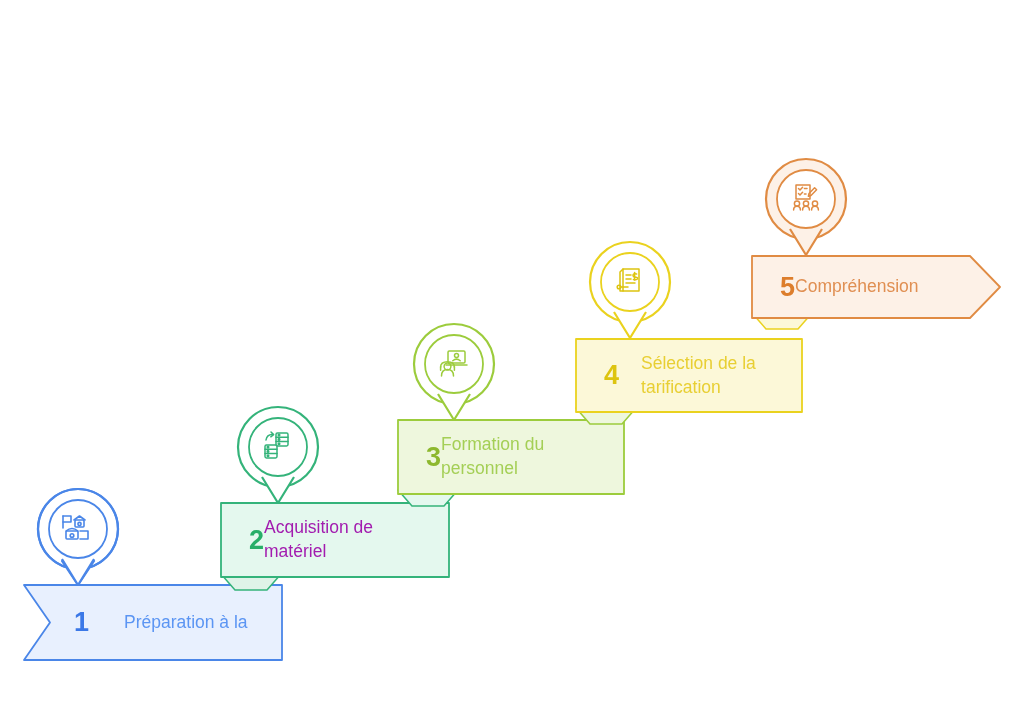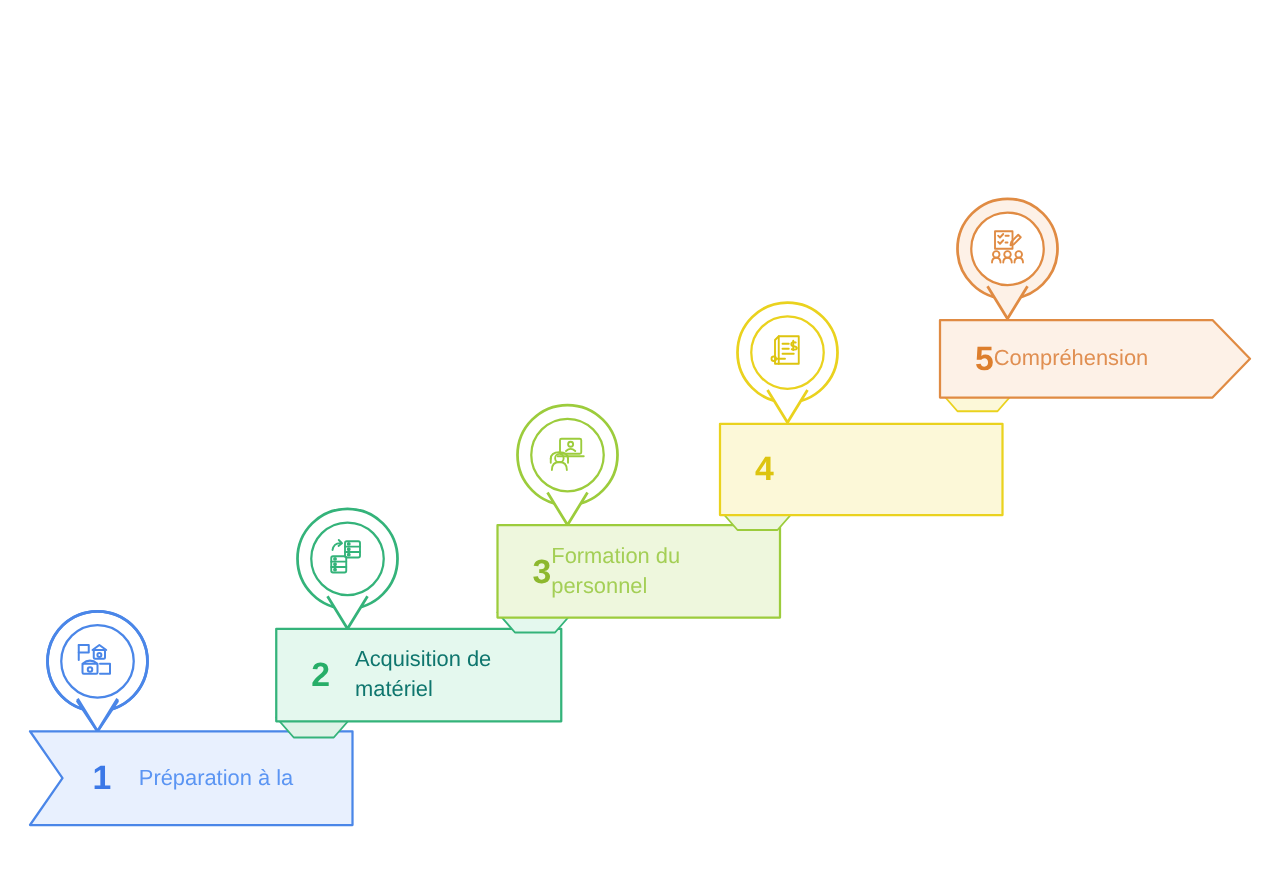--- a/index.html
+++ b/index.html
@@ -109,21 +109,21 @@
     </div>
 
     <div class="banner" style="left:24px; top:585px; width:258px; height:75px;">
       <div class="banner-shape">
         <svg viewBox="0 0 258 75" preserveAspectRatio="none">
           <path d="M0 0 L258 0 L258 75 L0 75 L26 37.5 Z" fill="#e8f0fe" stroke="#4a86e8" stroke-width="1.8" stroke-linejoin="round"></path>
         </svg>
       </div>
       <div class="banner-content">
         <div class="step-num" style="color:#3b78e7; margin-left:50px;">1</div>
-        <div style="margin-left:22px; color:#5b95f3;">
+        <div style="margin-left:35px; color:#5b95f3;">
           <div class="step-label">Préparation à la</div>
         </div>
       </div>
     </div>
   </div>
 
   <div class="step">
 
     <div class="pin" style="left:232px; top:403px;">
       <svg viewBox="0 0 92 108">
@@ -154,21 +154,21 @@
     </div>
 
     <div class="banner" style="left:221px; top:503px; width:228px; height:74px;">
       <div class="banner-shape">
         <svg viewBox="0 0 228 74" preserveAspectRatio="none">
           <path d="M0 0 L228 0 L228 74 L0 74 Z" fill="#e4f8ee" stroke="#34b37a" stroke-width="1.8" stroke-linejoin="round"></path>
         </svg>
       </div>
       <div class="banner-content">
         <div class="step-num" style="color:#27ae68; margin-left:28px;">2</div>
-        <div style="margin-left:20px; color:#0f766e;">
+        <div style="color:#a21caf;">
           <div class="step-label">Acquisition de</div>
           <div class="step-label">matériel</div>
         </div>
       </div>
     </div>
   </div>
 
   <div class="step">
 
     <div class="pin" style="left:408px; top:320px;">
@@ -237,20 +237,24 @@
     </div>
 
     <div class="banner" style="left:576px; top:339px; width:226px; height:73px;">
       <div class="banner-shape">
         <svg viewBox="0 0 226 73" preserveAspectRatio="none">
           <path d="M0 0 L226 0 L226 73 L0 73 Z" fill="#fcf8d8" stroke="#ead21e" stroke-width="1.8" stroke-linejoin="round"></path>
         </svg>
       </div>
       <div class="banner-content">
         <div class="step-num" style="color:#ddc40f; margin-left:28px;">4</div>
+        <div style="margin-left:22px; color:#e8cf33;">
+          <div class="step-label">Sélection de la</div>
+          <div class="step-label">tarification</div>
+        </div>
       </div>
     </div>
   </div>
 
   <div class="step">
 
     <div class="pin" style="left:760px; top:155px;">
       <svg viewBox="0 0 92 108">
         <circle cx="46" cy="44" r="40" fill="#fdf1e7" stroke="#e08b43" stroke-width="2.2"></circle>
         <path d="M30 74 L46 100 L62 74" fill="#fdf1e7" stroke="#e08b43" stroke-width="2.2" stroke-linejoin="round"></path>

